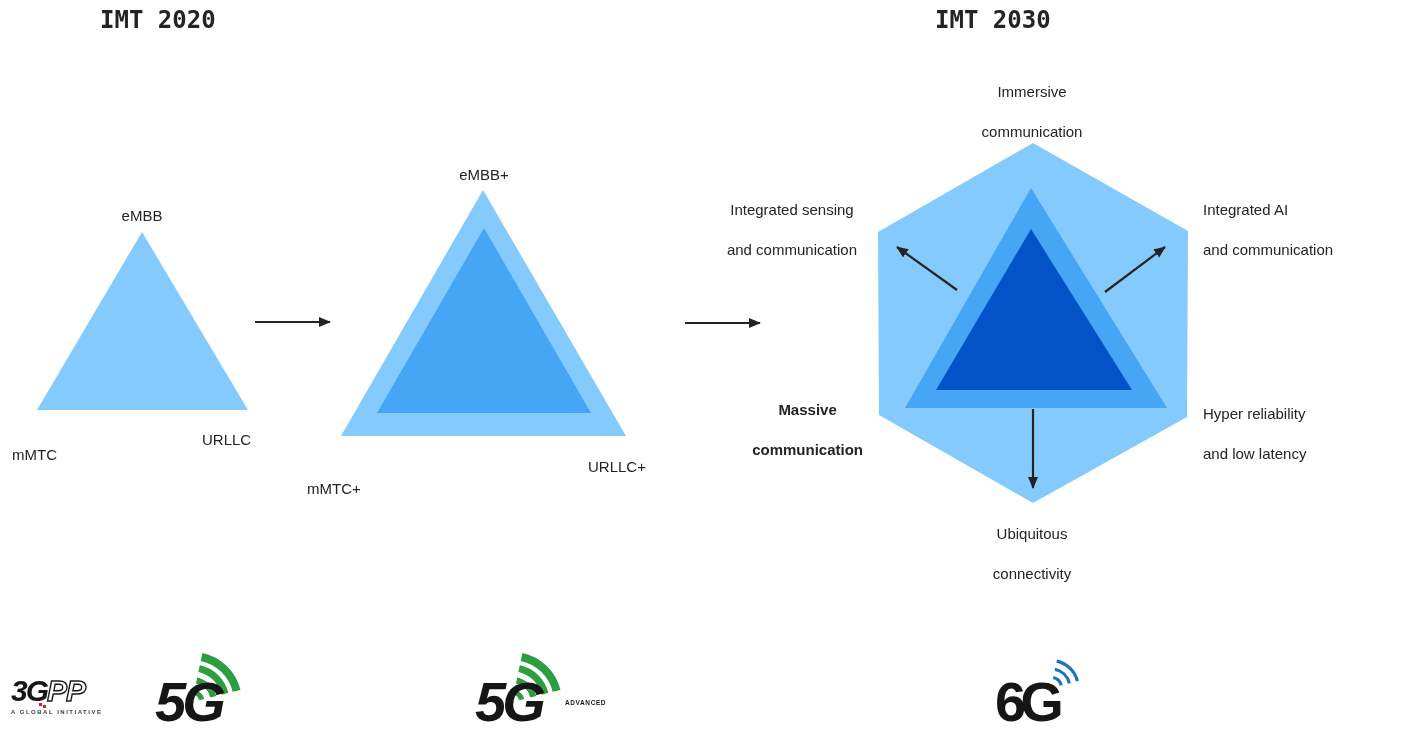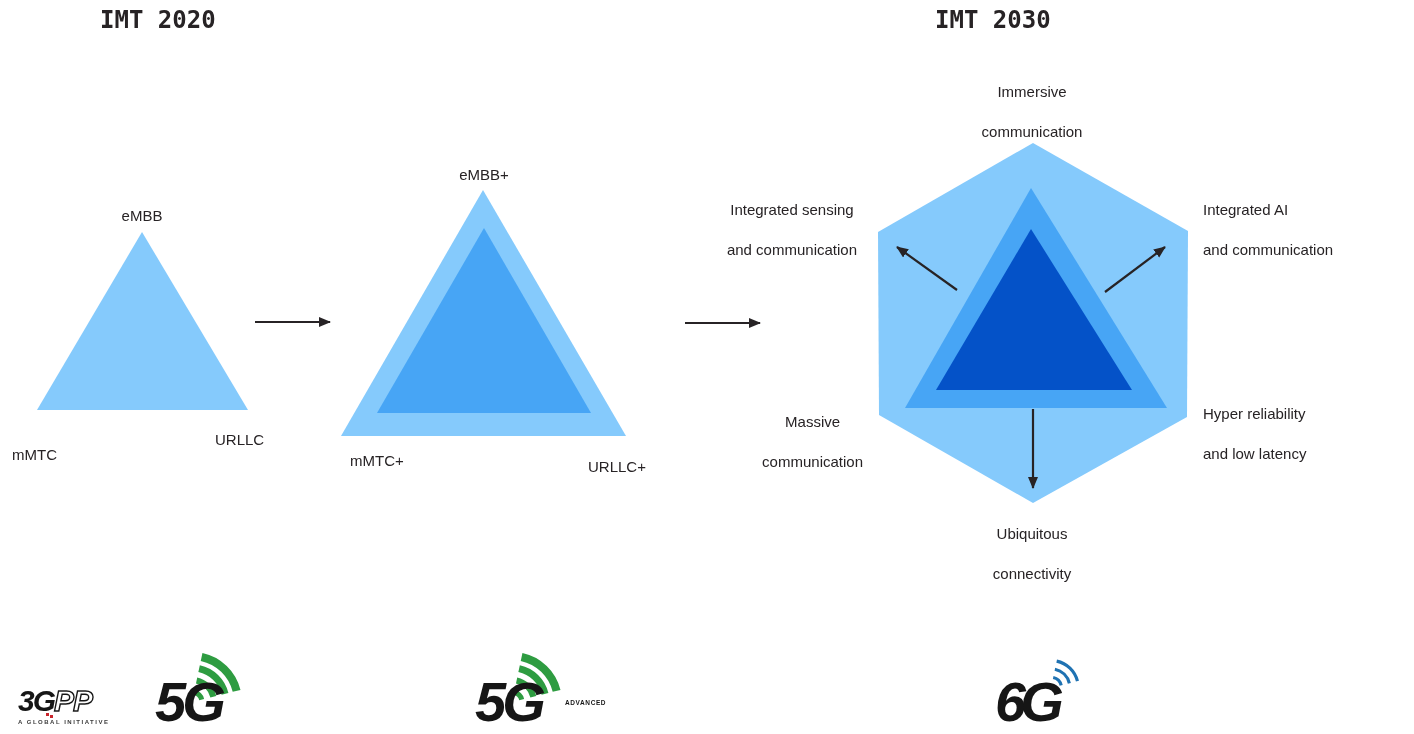--- a/index.html
+++ b/index.html
@@ -11,37 +11,37 @@
   .fill-dark{fill:var(--dark-blue);}
   .arrow{stroke:var(--ink);stroke-width:2.2;fill:none;marker-end:url(#ah);}
   .arrowhead{fill:var(--ink);}
   .hdr{position:absolute;font-family:"DejaVu Sans Mono",monospace;font-weight:bold;
        font-size:24px;letter-spacing:0px;color:var(--ink);white-space:nowrap;}
   .lbl{position:absolute;font-size:15px;line-height:40px;white-space:pre-line;color:var(--ink);}
   .center{transform:translateX(-50%);text-align:center;}
   .ralign{text-align:center;}
   
   .logo{position:absolute;}
-  .gpp-wrap{left:18px;top:676px;width:120px;margin-top:10px;}
+  .gpp-wrap{left:11px;top:676px;width:120px;}
   .gpp-letters{font-size:30px;font-weight:900;line-height:1;letter-spacing:-2px;
                color:var(--logo-black);font-style:italic;position:relative;}
   .gpp-outline{color:transparent;-webkit-text-stroke:1.4px var(--logo-black);letter-spacing:-1px;}
   .gpp-dots{position:absolute;left:28px;top:27px;width:3px;height:3px;background:var(--logo-red);
             box-shadow:4px 2px 0 var(--logo-red);}
   .gpp-tagline{font-size:6px;font-weight:bold;letter-spacing:1.5px;color:#3a3a3a;margin-top:3px;white-space:nowrap;}
   .g5-wrap{width:120px;height:74px;margin-left:27px;}
   .g5-text{position:absolute;left:0;bottom:-4px;font-size:56px;font-weight:900;font-style:italic;
            letter-spacing:-4px;line-height:1;color:var(--logo-black);}
   .g5-arcs{position:absolute;left:36px;top:-2px;}
   .arc-green{stroke:var(--logo-green);fill:none;}
   .g5a-suffix{position:absolute;left:90px;top:47px;font-size:6.5px;font-weight:bold;
               letter-spacing:0.6px;color:var(--logo-black);white-space:nowrap;}
   .g6-wrap{width:110px;height:76px;}
   .g6-text{position:absolute;left:0;bottom:-4px;font-size:56px;font-weight:900;
-           letter-spacing:-6px;line-height:1;color:var(--logo-black);font-style:italic;}
+           letter-spacing:-6px;line-height:1;color:var(--logo-black);}
   .g6-arcs{position:absolute;left:56px;top:2px;}
   .arc-blue{stroke:var(--logo-blue);fill:none;}
 </style>
 </head>
 <body>
 
 <div class="canvas">
 
   <div class="hdr" style="left:100px;top:6px;">IMT 2020</div>
   <div class="hdr" style="left:935px;top:6px;">IMT 2030</div>
@@ -66,33 +66,33 @@
     <polygon class="fill-med" points="1031,188 905,408 1167,408"></polygon>
     <polygon class="fill-dark" points="1031,229 936,390 1132,390"></polygon>
 
     <line class="arrow" x1="957" y1="290" x2="897" y2="247"></line>
     <line class="arrow" x1="1105" y1="292" x2="1165" y2="247"></line>
     <line class="arrow" x1="1033" y1="409" x2="1033" y2="488"></line>
   </svg>
 
   <div class="lbl center" style="left:142px;top:196px;">eMBB</div>
   <div class="lbl" style="left:12px;top:420px;margin-top:15px;">mMTC</div>
-  <div class="lbl" style="left:215px;top:420px;">URLLC</div>
+  <div class="lbl" style="left:202px;top:420px;">URLLC</div>
 
   <div class="lbl center" style="left:484px;top:155px;">eMBB+</div>
-  <div class="lbl" style="left:307px;top:441px;margin-left:43px;">mMTC+</div>
+  <div class="lbl" style="left:307px;top:469px;">mMTC+</div>
   <div class="lbl" style="left:588px;top:447px;">URLLC+</div>
 
   <div class="lbl center" style="left:1032px;top:72px;">Immersive
 communication</div>
   <div class="lbl ralign" style="right:557px;top:190px;">Integrated sensing
 and communication</div>
   <div class="lbl" style="left:1203px;top:190px;">Integrated AI
 and communication</div>
-  <div class="lbl ralign" style="right:551px;top:402px;">Massive
+  <div class="lbl ralign" style="right:551px;top:390px;font-weight:bold;">Massive
 communication</div>
   <div class="lbl" style="left:1203px;top:394px;">Hyper reliability
 and low latency</div>
   <div class="lbl center" style="left:1032px;top:514px;">Ubiquitous
 connectivity</div>
 
   <div class="logo gpp-wrap">
     <div class="gpp-letters">
       <span>3G</span><span class="gpp-outline">PP</span>
       <span class="gpp-dots"></span>

